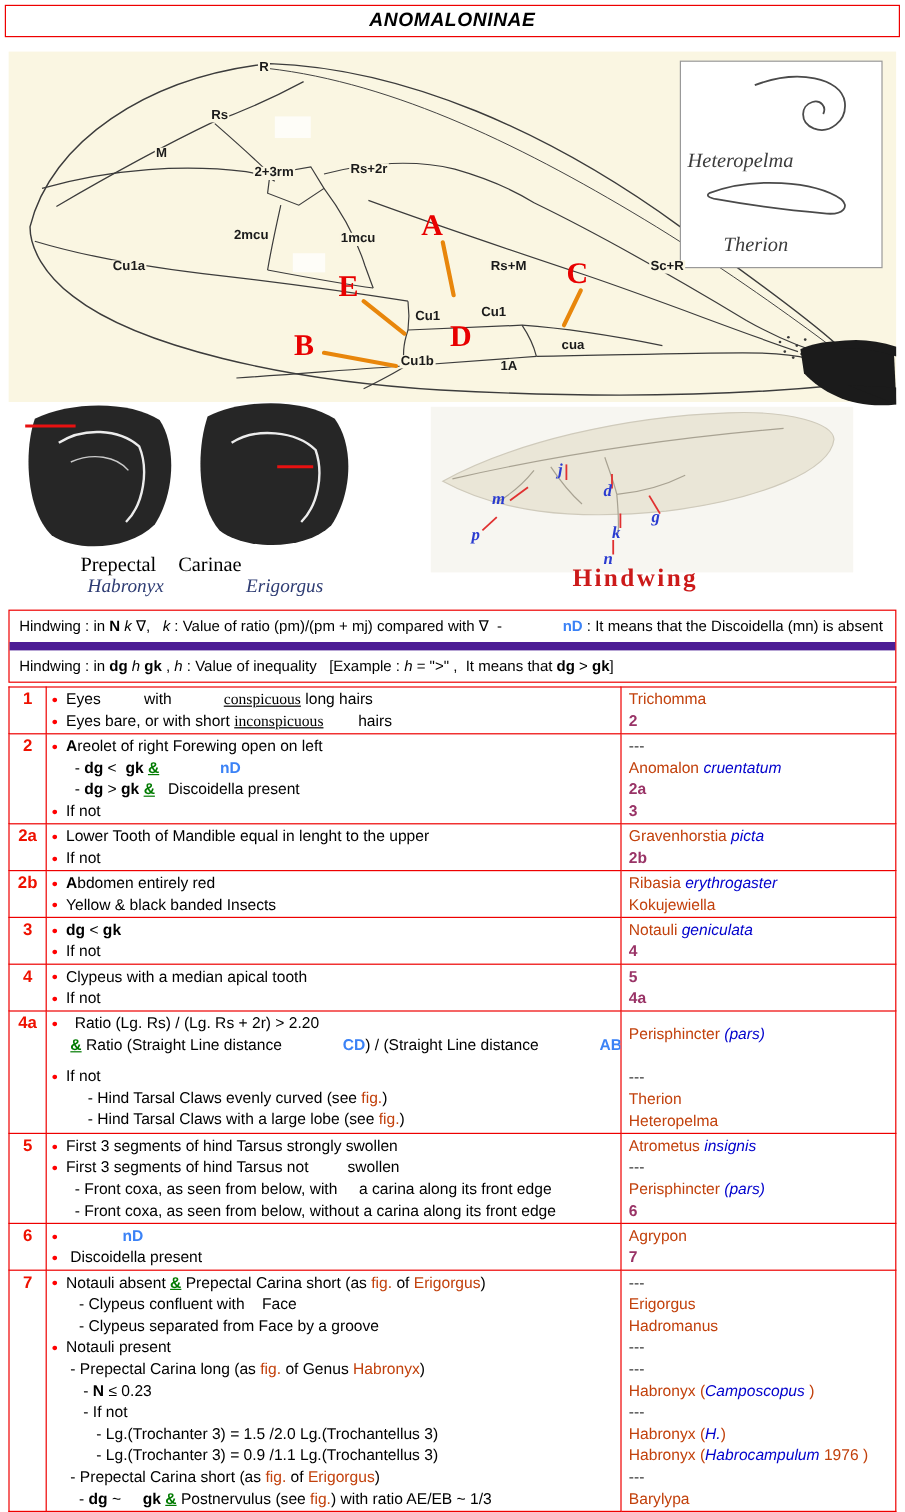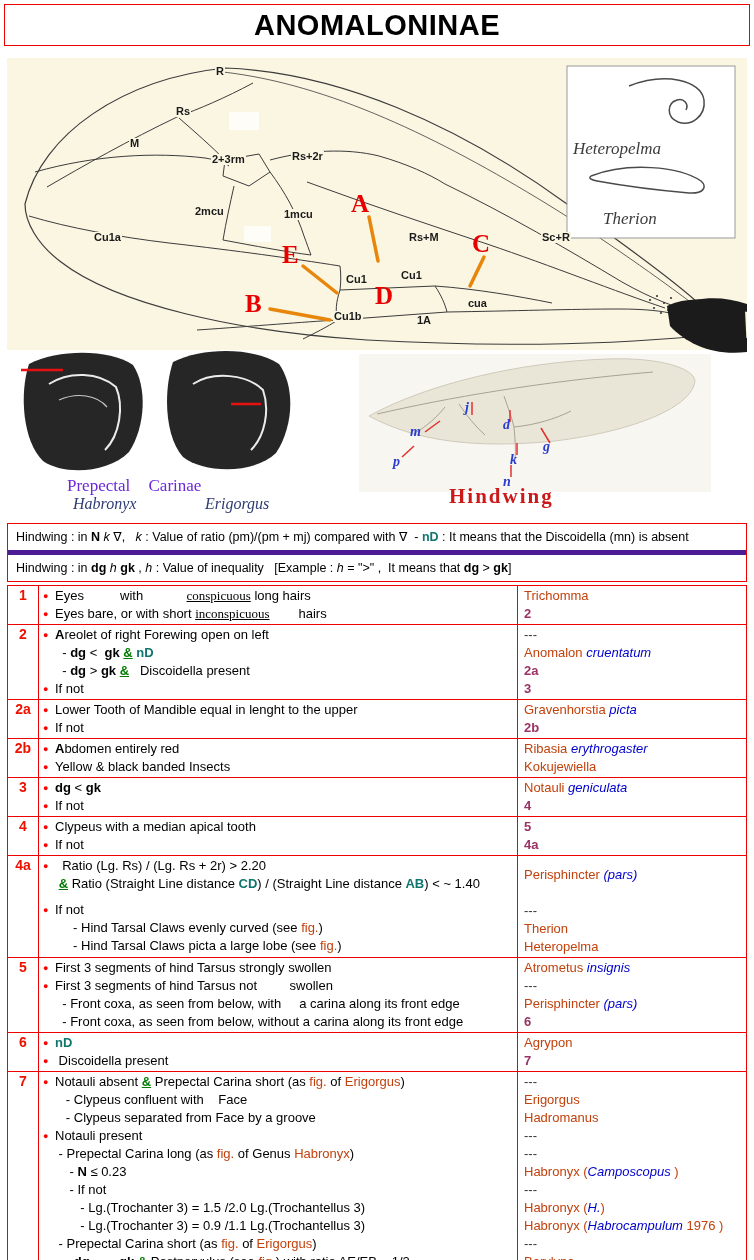--- a/index.html
+++ b/index.html
@@ -1,52 +1,52 @@
 <!DOCTYPE html>
 <html><head>
 <meta charset="utf-8">
 <style>
   html,body{margin:0;padding:0;background:#ffffff;}
   body{width:754px;font-family:"Liberation Sans",sans-serif;color:#000;}
 
   .title-box{margin:4px;border:1px solid #ee0000;text-align:center;padding:4px 0 3px;}
-  .title-box h1{margin:0;font-size:29px;font-weight:bold;letter-spacing:.5px;font-family:"Liberation Sans",sans-serif;}
+  .title-box h1{margin:0;font-size:16px;font-weight:bold;letter-spacing:.5px;font-family:"Liberation Sans",sans-serif;font-style:italic;}
 
   .figure{position:relative;width:740px;height:460px;margin:8px 0 0 7px;}
   .fig-svg{position:absolute;left:0;top:0;}
   .fig-label{position:absolute;font-size:11px;font-weight:bold;color:#1a1a1a;line-height:1;background:#FAF6E2;padding:0 1px;}
   .marker{position:absolute;font-family:"Liberation Serif",serif;font-weight:bold;font-size:25px;color:#e80000;line-height:1;}
   .inset-label{position:absolute;font-family:"Liberation Serif",serif;font-style:italic;font-size:17px;color:#3c3c3c;line-height:1;}
-  .prep-caption{position:absolute;font-family:"Liberation Serif",serif;font-size:17px;color:#6d28d9;word-spacing:14px;line-height:1;}
+  .prep-caption{position:absolute;font-family:"Liberation Serif",serif;font-size:17px;color:#000000;word-spacing:14px;line-height:1;}
   .prep-name{position:absolute;font-family:"Liberation Serif",serif;font-style:italic;font-size:16px;color:#2e3c73;line-height:1;}
   .hw-label{position:absolute;font-family:"Liberation Serif",serif;font-style:italic;font-weight:bold;font-size:14px;color:#2a3bd0;line-height:1;}
-  .hw-caption{position:absolute;font-family:"Liberation Serif",serif;font-weight:bold;font-size:21px;color:#cc1a1a;letter-spacing:2px;line-height:1;}
+  .hw-caption{position:absolute;font-family:"Liberation Serif",serif;font-weight:bold;font-size:21px;color:#cc1a1a;letter-spacing:2px;line-height:1;margin-left:28px;}
 
   .legend-box{margin:9px 7px 0;border:1px solid #ee0000;}
   .legend-row{padding:4px 8px;font-size:12.5px;white-space:pre;line-height:18px;}
-  .legend-row + .legend-row{border-top:5px solid #4c1d95;}
+  .legend-row + .legend-row{border-top:7px solid #4c1d95;}
 
   table.key{margin:3px 7px 4px;border-collapse:collapse;width:740px;font-size:13px;table-layout:fixed;}
   table.key td{border:1px solid #ee0000;vertical-align:top;padding:1px 0;overflow:hidden;}
   td.c-num{width:30px;text-align:center;vertical-align:middle;font-weight:bold;color:#ee1100;font-size:14px;}
   td.c-crit{width:478px;}
   td.c-res{}
   .kline,.rline{line-height:18px;white-space:pre;}
   .kline{padding-left:4px;}
   .rline{padding-left:6px;}
   .bullet{color:#ff0000;font-size:9px;display:inline-block;width:12px;vertical-align:1px;}
   .bullet-space{display:inline-block;width:12px;}
 
   .sg-n{}
   .sg-b{font-weight:bold;}
   .sg-i{font-style:italic;}
   .sg-u{text-decoration:underline;font-family:Liberation Serif, serif;}
   .sg-amp{color:#007a00;font-weight:bold;text-decoration:underline;}
   .sg-grn{color:#c2410c;}
-  .sg-red{color:#0f766e;font-weight:bold;}
+  .sg-red{color:#3b82f6;font-weight:bold;margin-left:47px;}
   .sg-blue{color:#c2410c;cursor:pointer;}
   .sg-bluei{color:#0000cc;font-style:italic;font-size:13px;cursor:pointer;}
   .sg-num{color:#993366;font-weight:bold;}
   .sg-dash{color:#333333;}
 </style>
 </head>
 <body>
 
 <div class="title-box">
   <h1>ANOMALONINAE</h1>
@@ -257,21 +257,21 @@
           <div class="rline"><span class="sg-num">4a</span></div>
         </td>
       </tr>
       <tr>
         <td class="c-num">4a</td>
         <td class="c-crit">
           <div class="kline"><span class="bullet">●</span><span class="sg-n">  Ratio (Lg. Rs) / (Lg. Rs + 2r) &gt; 2.20</span></div>
           <div class="kline"><span class="bullet-space"></span><span class="sg-n"> </span><span class="sg-amp">&amp;</span><span class="sg-n"> Ratio (Straight Line distance </span><span class="sg-red">CD</span><span class="sg-n">) / (Straight Line distance </span><span class="sg-red">AB</span><span class="sg-n">) &lt; ~ 1.40</span></div>
           <div class="kline" style="margin-top: 8px;"><span class="bullet">●</span><span class="sg-n">If not</span></div>
           <div class="kline"><span class="bullet-space"></span><span class="sg-n">     - Hind Tarsal Claws evenly curved (see </span><span class="sg-grn">fig.</span><span class="sg-n">)</span></div>
-          <div class="kline"><span class="bullet-space"></span><span class="sg-n">     - Hind Tarsal Claws picta a large lobe (see </span><span class="sg-grn">fig.</span><span class="sg-n">)</span></div>
+          <div class="kline"><span class="bullet-space"></span><span class="sg-n">     - Hind Tarsal Claws with a large lobe (see </span><span class="sg-grn">fig.</span><span class="sg-n">)</span></div>
         </td>
         <td class="c-res">
           <div class="rline" style="margin-top: 9px;"><span class="sg-blue">Perisphincter </span><span class="sg-bluei">(pars)</span></div>
           <div class="rline">&nbsp;</div>
           <div class="rline"><span class="sg-dash">---</span></div>
           <div class="rline"><span class="sg-blue">Therion</span></div>
           <div class="rline"><span class="sg-blue">Heteropelma</span></div>
         </td>
       </tr>
       <tr>

